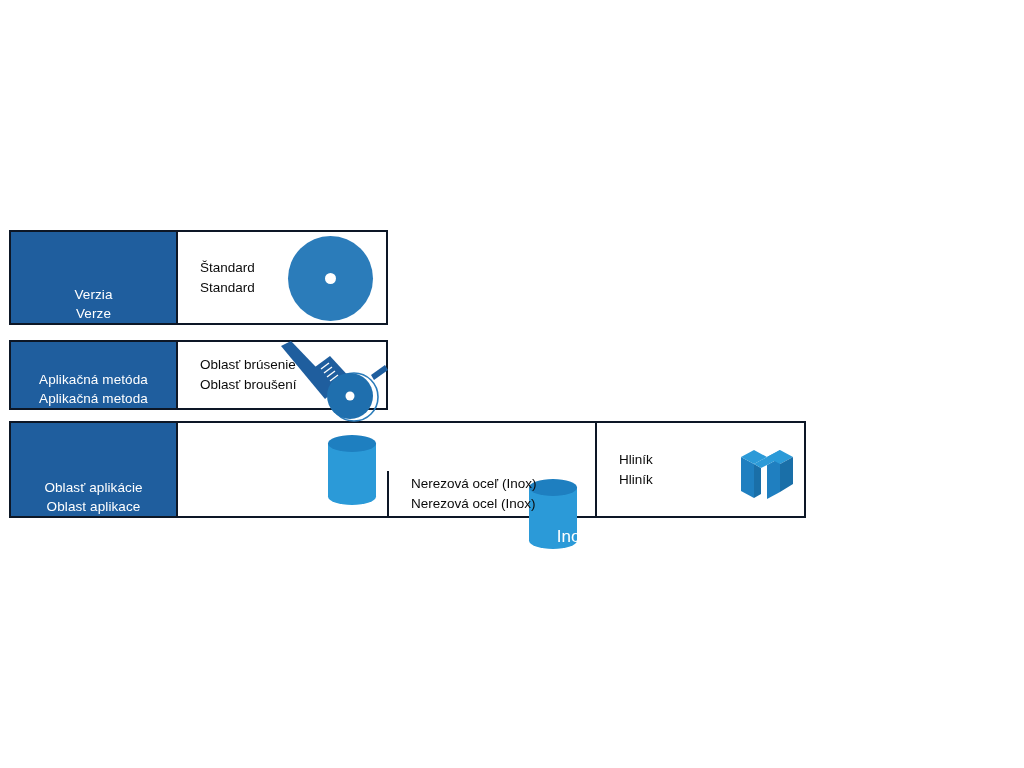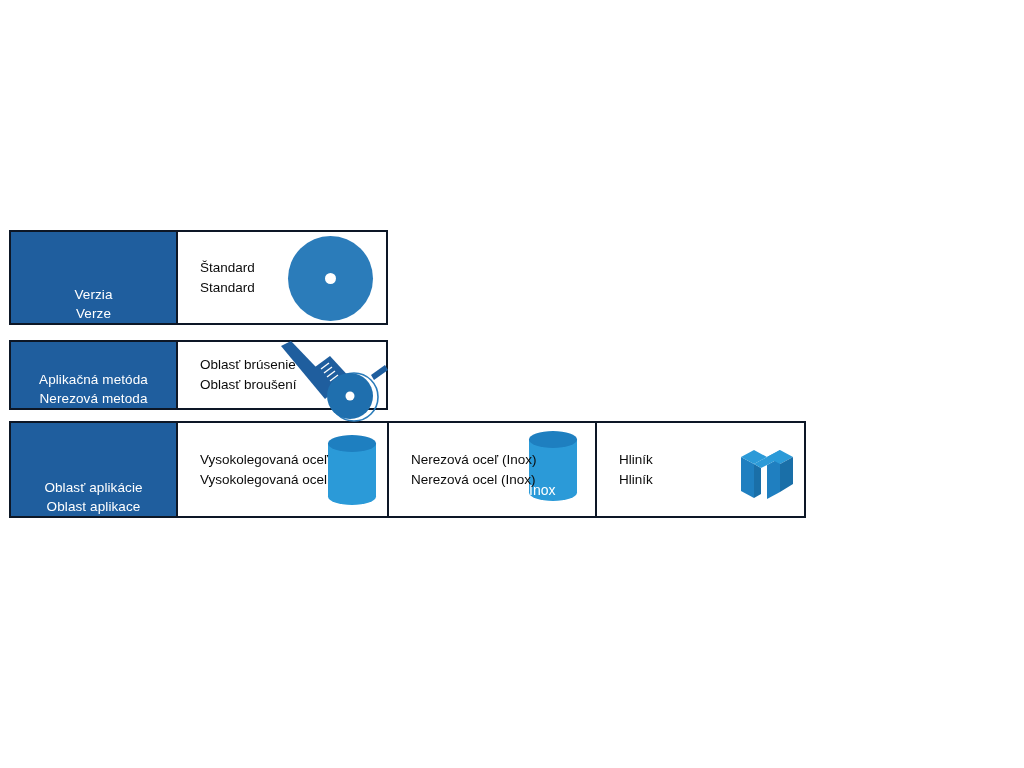--- a/index.html
+++ b/index.html
@@ -73,21 +73,21 @@
   .cell-text .ln { display: block; }
 
   .cell-art {
     position: absolute;
     z-index: 1;
     pointer-events: none;
   }
 
   
   #cell-highalloy { flex: 0 0 209px; }
-  #cell-inox      { flex: 0 0 208px; }
+  #cell-inox      { flex: 0 0 208px; margin-top: 48px; }
   #cell-alu       { flex: 1 1 auto; }
 
   
   .disc-outer {
     width: 85px;
     height: 85px;
     border-radius: 50%;
     background: #2b7cba;
     display: flex;
     align-items: center;
@@ -127,23 +127,23 @@
     width: 48px;
     height: 17px;
     border-radius: 50%;
     background: #2b9ad8;
   }
   .cyl-label {
     position: absolute;
     left: 0;
     bottom: 4px;
     width: 60px;
-    text-align: left;
+    text-align: right;
     color: #ffffff;
-    font-size: 14px;
+    font-size: 17px;
     line-height: 1;
     z-index: 3;
   }
 </style>
 </head>
 <body>
 
 <div id="canvas">
 
   <div class="row" id="row-version">
@@ -163,21 +163,21 @@
           <div class="disc-hole"></div>
         </div>
       </div>
     </div>
   </div>
 
   <div class="row" id="row-method">
 
     <div class="label-cell">
       <span class="ln">Aplikačná metóda</span>
-      <span class="ln">Nerezová metoda</span>
+      <span class="ln">Aplikačná metoda</span>
     </div>
 
     <div class="content-cell">
       <div class="cell-text">
         <span class="ln">Oblasť brúsenie</span>
         <span class="ln">Oblasť broušení</span>
       </div>
 
       <div class="cell-art" style="left:97px; top:-3px;">
         <svg width="115" height="84" viewBox="0 0 115 84">
@@ -207,24 +207,20 @@
   </div>
 
   <div class="row" id="row-area">
 
     <div class="label-cell">
       <span class="ln">Oblasť aplikácie</span>
       <span class="ln">Oblast aplikace</span>
     </div>
 
     <div class="content-cell" id="cell-highalloy">
-      <div class="cell-text">
-        <span class="ln">Vysokolegovaná oceľ</span>
-        <span class="ln">Vysokolegovaná ocel</span>
-      </div>
       <div class="cell-art" style="left:150px; top:12px;">
         <div class="cyl">
           <div class="cyl-bottom"></div>
           <div class="cyl-body"></div>
           <div class="cyl-top"></div>
         </div>
       </div>
     </div>
 
     <div class="content-cell" id="cell-inox">

